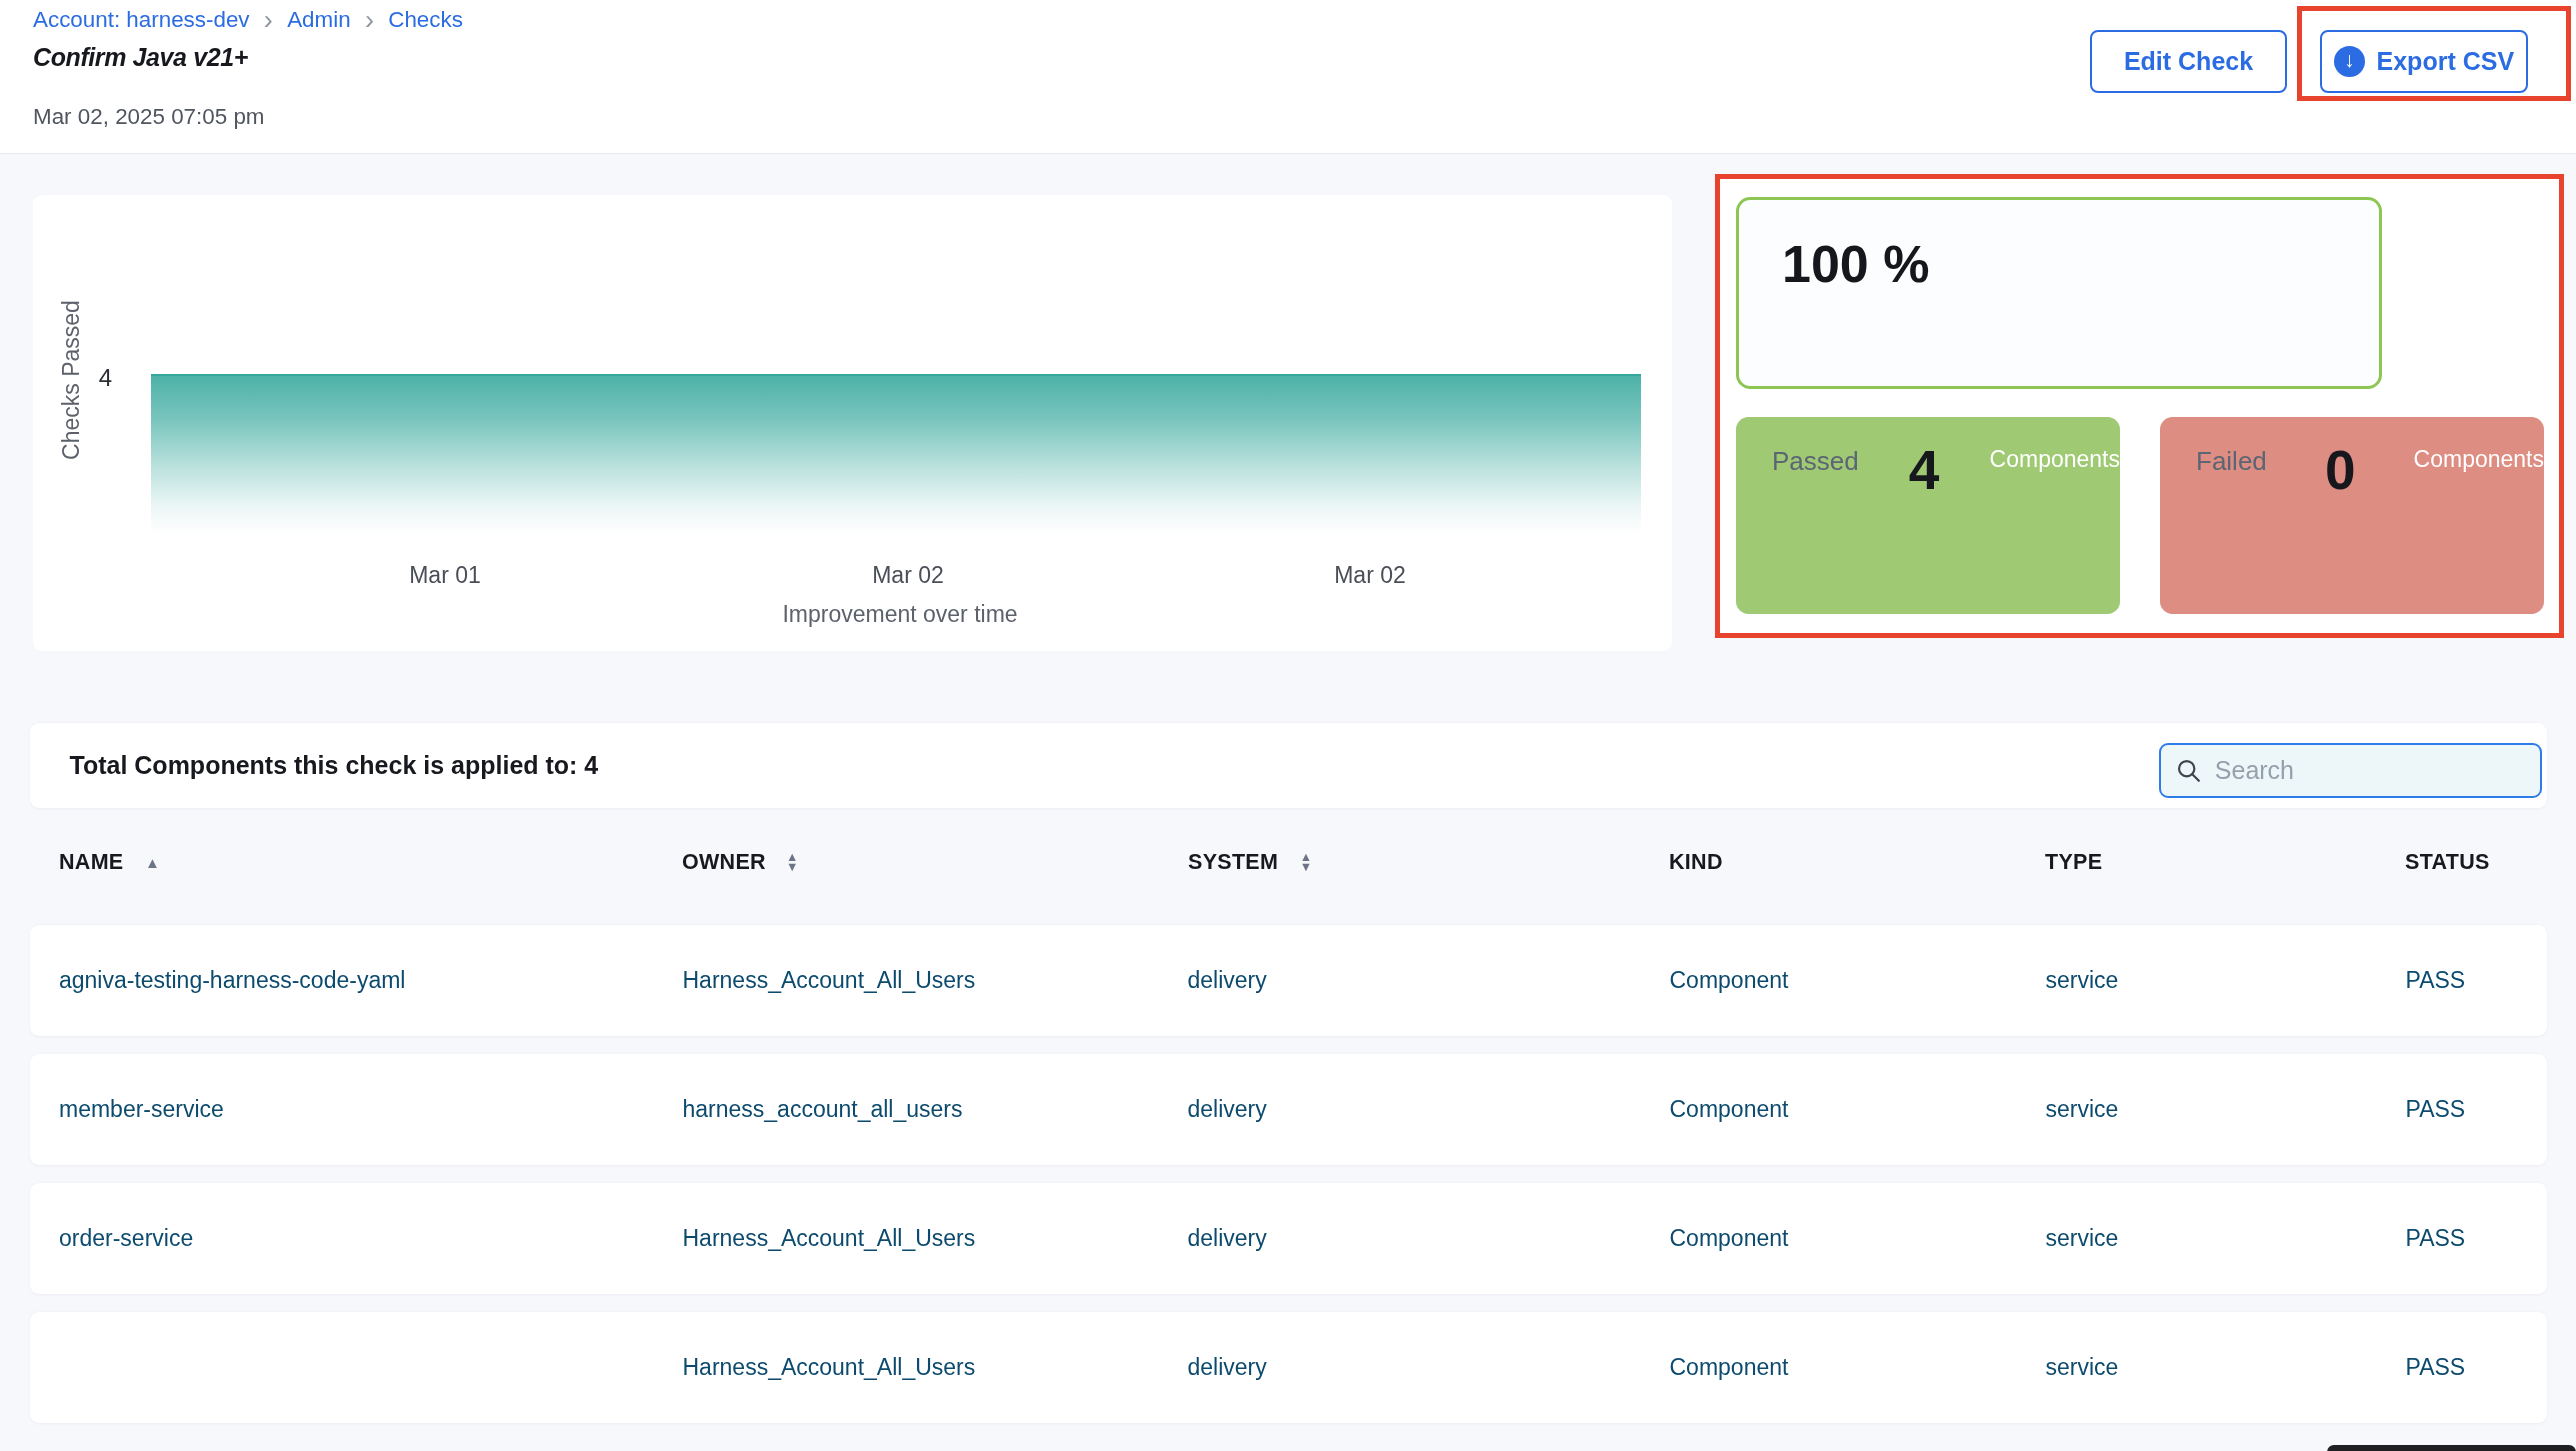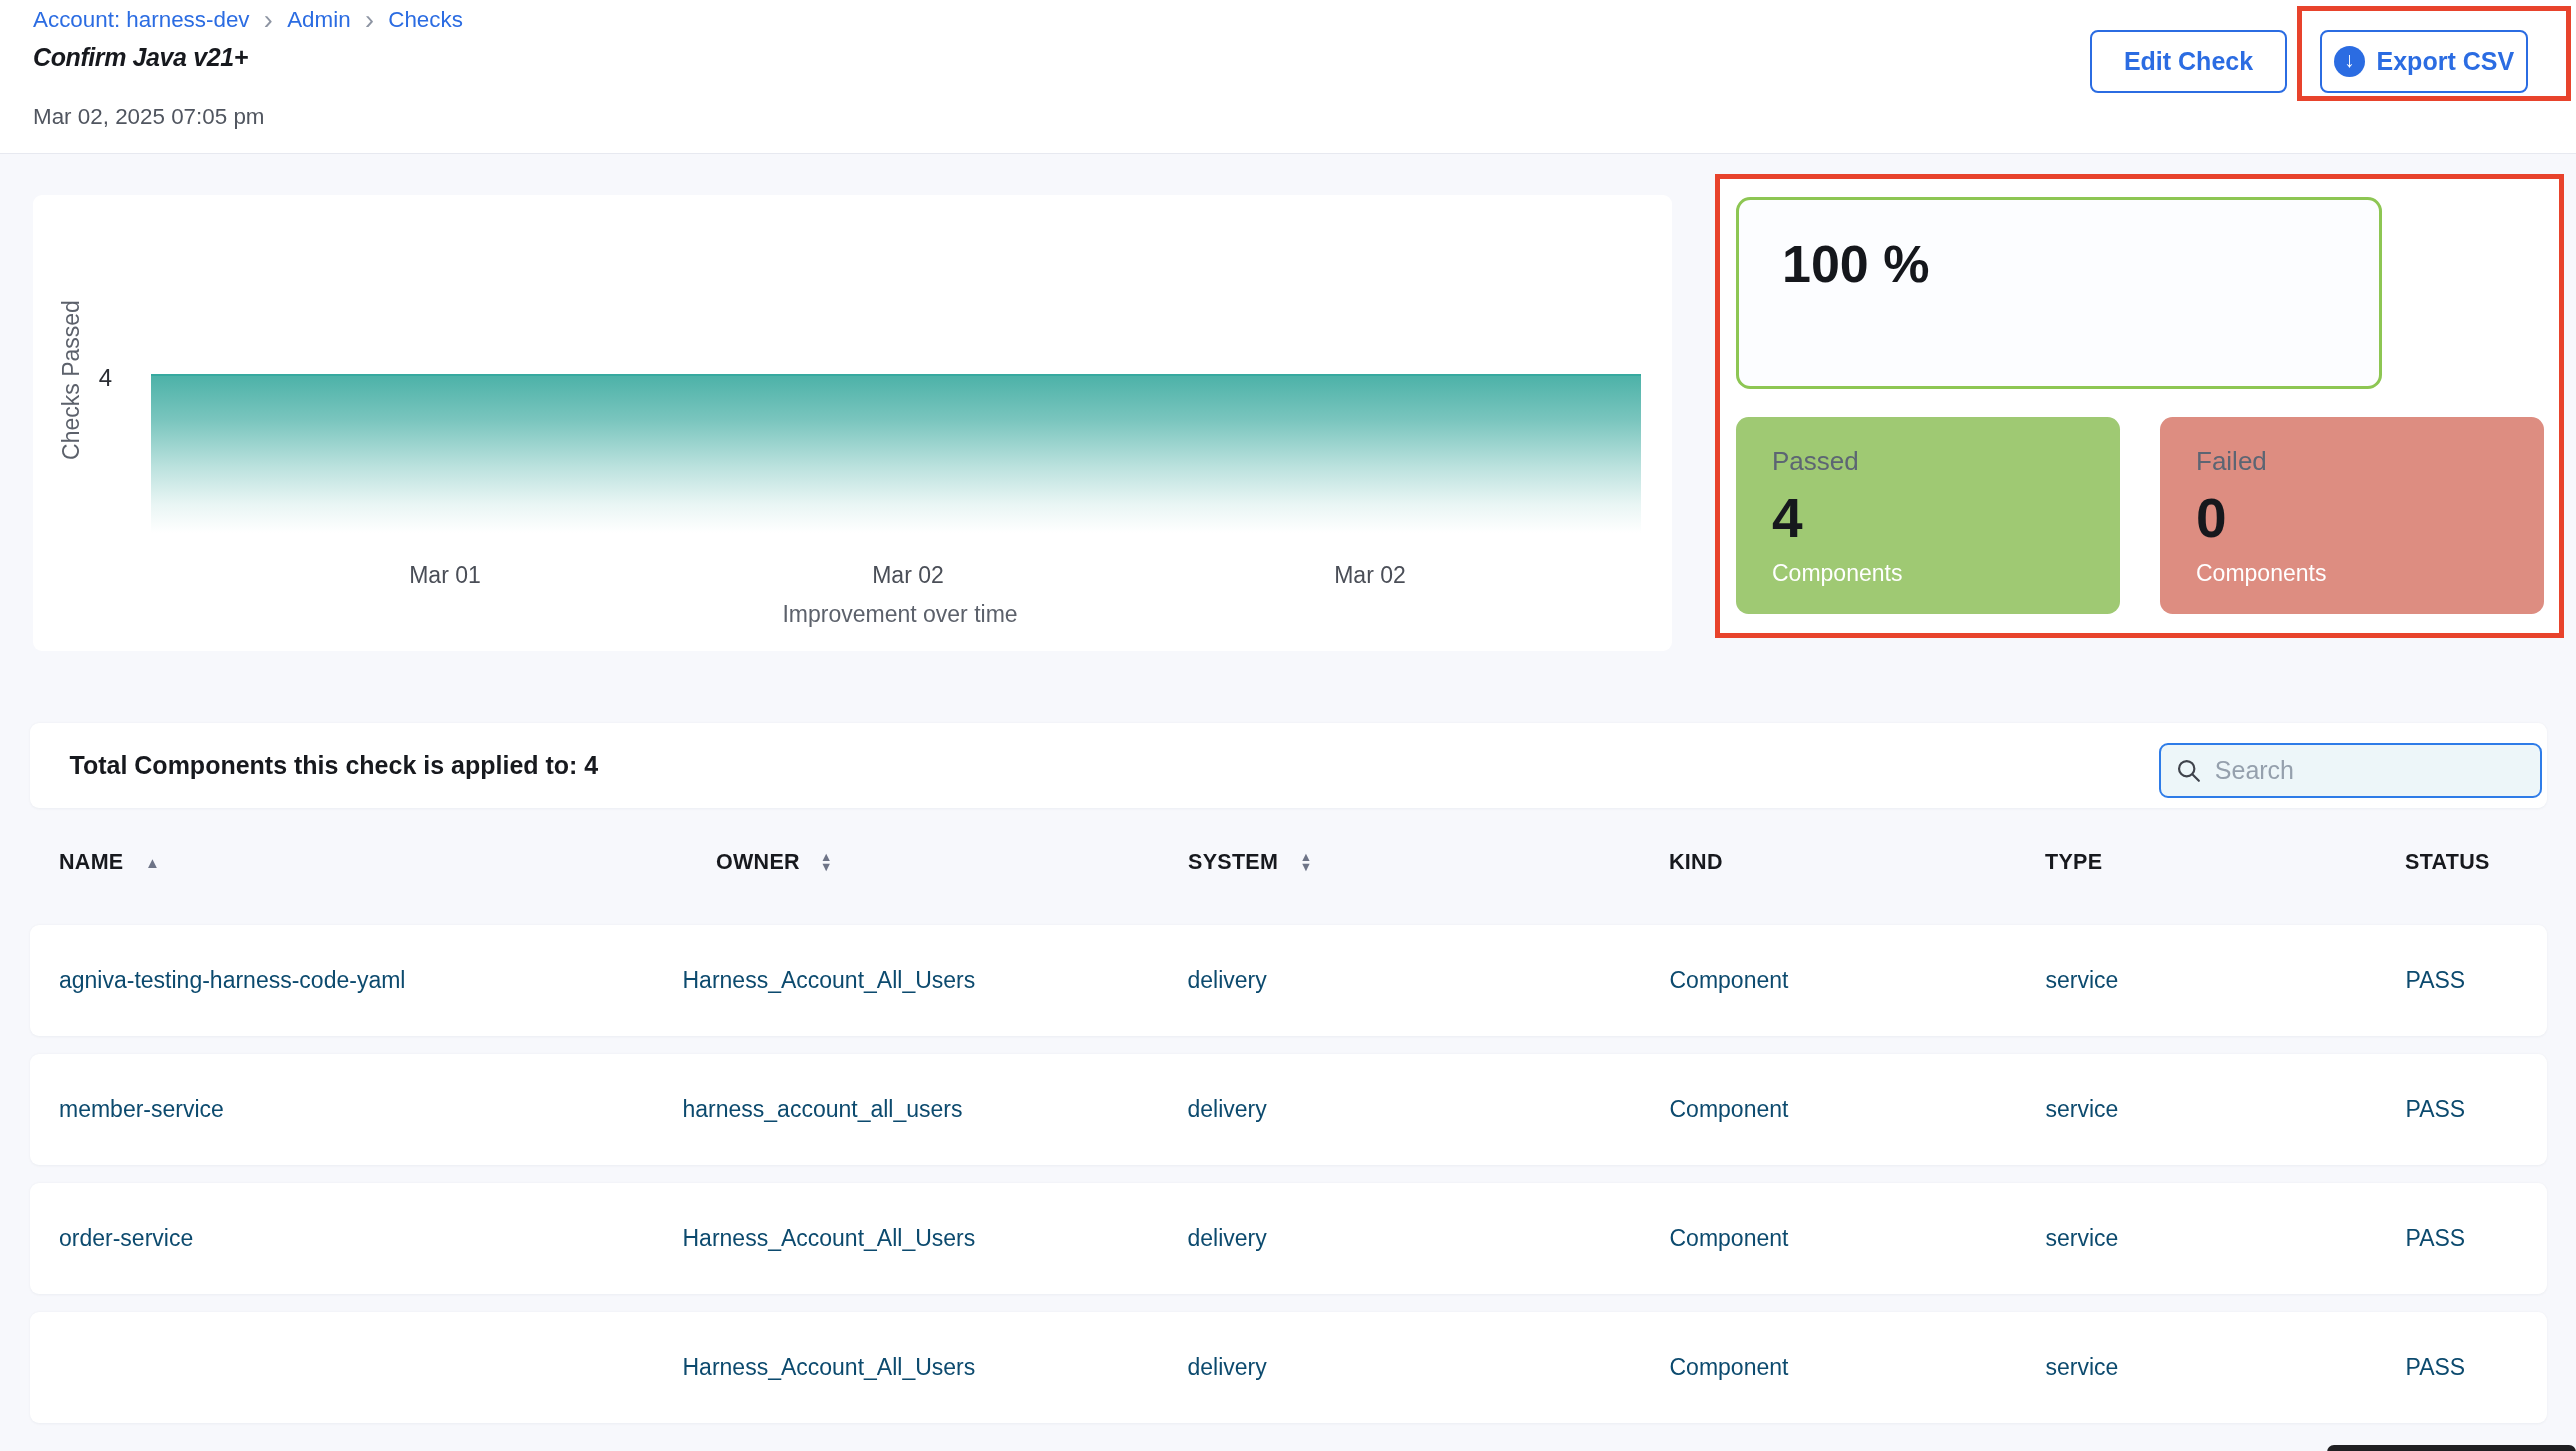--- a/index.html
+++ b/index.html
@@ -87,21 +87,21 @@
   
   .pct-card {
     position: absolute; left: 1736px; top: 197px; width: 646px; height: 192px;
     background: #fcfdff; border: 3.6px solid #8dc653; border-radius: 14.3px;
   }
   .pct-value { margin: 34px 0 0 43px; font-size: 52px; font-weight: 700; color: #15171c; }
   .pct-caption { margin: 12.5px 0 0 43px; font-size: 25px; color: #666f80; }
   .stat-card {
     position: absolute; top: 417px; width: 384px; height: 197px; border-radius: 12.5px;
     padding: 29px 0 27px 36px;
-    display: flex; flex-direction: column; justify-content: space-between;
+    display: flex; flex-direction: row; justify-content: space-between;
   }
   .stat-passed { left: 1736px; background: #9fc973; }
   .stat-failed { left: 2160px; background: #dd8d81; }
   .stat-label { font-size: 26px; color: #5c6573; font-weight: 400; }
   .stat-value { font-size: 55px; font-weight: 700; color: #16181d; line-height: 0.9; }
   .stat-unit  { font-size: 23px; color: #ffffff; }
 
   
   .summary-card {
     position: absolute; left: 29.5px; top: 723px; width: 2517px; height: 85px;
@@ -123,21 +123,21 @@
     font-size: 25px; color: #2b2e34; width: 286px; font-family: inherit;
   }
   .search-box input::placeholder { color: #95a0ad; }
 
   
   .hcell {
     position: absolute; top: 843px; height: 39px;
     display: flex; align-items: center; gap: 21.5px;
     font-size: 21.5px; font-weight: 700; color: #17191e; letter-spacing: 0.3px;
   }
-  .hc-name { left: 59px; }  .hc-owner { left: 716px; gap: 20px; } .hc-system { left: 1188px; }
+  .hc-name { left: 59px; }  .hc-owner { left: 682px; gap: 20px; } .hc-system { left: 1188px; }
   .hc-kind { left: 1669px; } .hc-type { left: 2045px; } .hc-status { left: 2405px; }
   .sort-asc { color: #6e7487; font-size: 15px; }
   .sort-both { display: flex; flex-direction: column; color: #6e7487; font-size: 12.5px; line-height: 9.8px; }
   .row {
     position: absolute; left: 29.5px; width: 2517px; height: 111px;
     background: #ffffff; border-radius: 9px;
     box-shadow: 0 0.9px 2.7px rgba(25,35,65,0.05);
     cursor: pointer;
   }
   .row-0 { top: 925px; } .row-1 { top: 1054px; } .row-2 { top: 1183px; } .row-3 { top: 1312px; }

